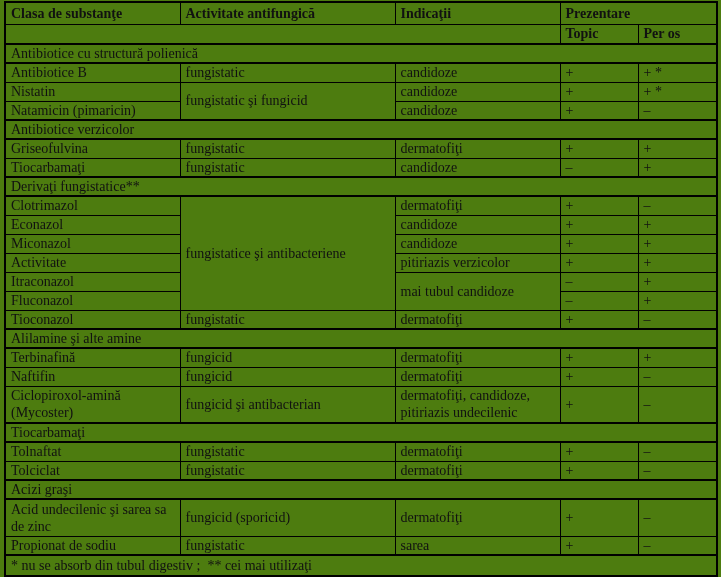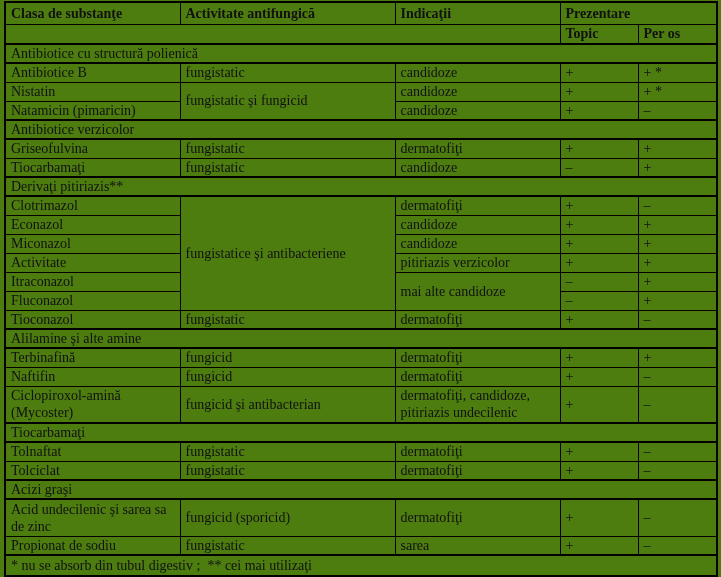--- a/index.html
+++ b/index.html
@@ -120,21 +120,21 @@
       </tr>
       <tr class="row">
         <td>Tiocarbamaţi</td>
         <td>fungistatic</td>
         <td>candidoze</td>
         <td class="m">–</td>
         <td class="m">+</td>
       </tr>
 
       <tr class="sec">
-        <td class="sec-title" colspan="5">Derivaţi pitiriazis**</td>
+        <td class="sec-title" colspan="5">Derivaţi fungistatice**</td>
       </tr>
       <tr class="row">
         <td>Clotrimazol</td>
         <td rowspan="6">fungistatice şi antibacteriene</td>
         <td>dermatofiţi</td>
         <td class="m">+</td>
         <td class="m">–</td>
       </tr>
       <tr class="row">
         <td>Econazol</td>
@@ -149,21 +149,21 @@
         <td class="m">+</td>
       </tr>
       <tr class="row">
         <td>Activitate</td>
         <td>pitiriazis verzicolor</td>
         <td class="m">+</td>
         <td class="m">+</td>
       </tr>
       <tr class="row">
         <td>Itraconazol</td>
-        <td rowspan="2">mai alte candidoze</td>
+        <td rowspan="2">mai tubul candidoze</td>
         <td class="m">–</td>
         <td class="m">+</td>
       </tr>
       <tr class="row">
         <td>Fluconazol</td>
         <td class="m">–</td>
         <td class="m">+</td>
       </tr>
       <tr class="row">
         <td>Tioconazol</td>

